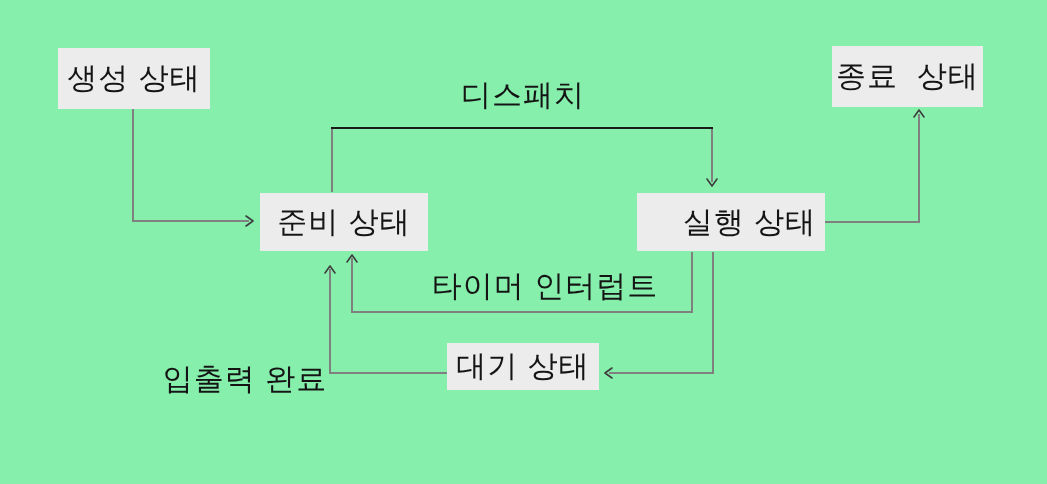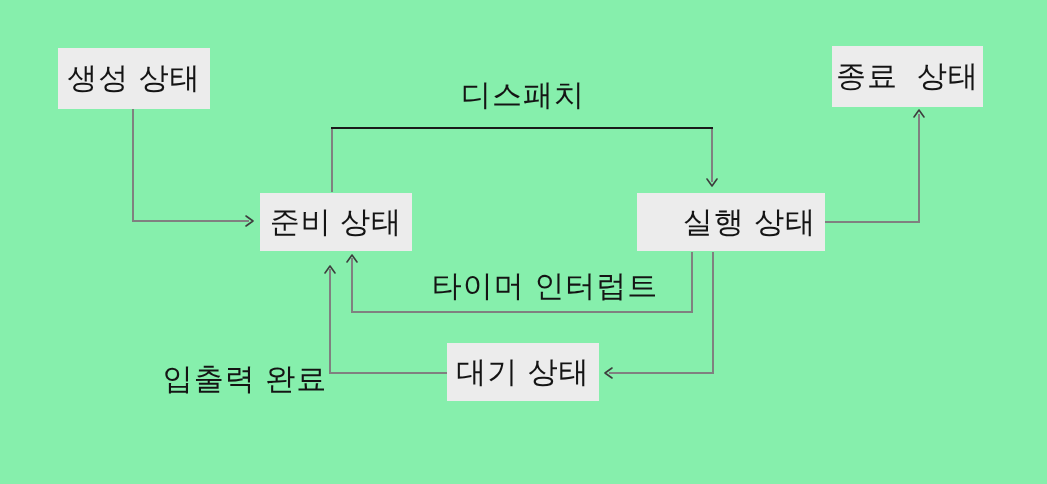--- a/index.html
+++ b/index.html
@@ -96,25 +96,25 @@
     <g>
       <polyline class="edge-line" points="447,373 330,373 330,269"></polyline>
       <polyline class="arrow-head" points="325,273 330,266 335,273"></polyline>
     </g>
   </svg>
 
   <div class="node" style="left:58px; top:48px; width:152px; height:61px;">생성 상태</div>
 
   <div class="node" style="left:832px; top:46px; width:151px; height:61px;font-family:Liberation Mono, monospace;">종료 상태</div>
 
-  <div class="node" style="left:260px; top:193px; width:152px; height:58px;font-family:Liberation Serif, serif;">준비 상태</div>
+  <div class="node" style="left:260px; top:193px; width:168px; height:58px;">준비 상태</div>
 
   <div class="node" style="left:637px; top:193px; width:151px; height:58px;padding-left:37px;">실행 상태</div>
 
-  <div class="node" style="left:447px; top:343px; width:152px; height:58px;">대기 상태</div>
+  <div class="node" style="left:447px; top:343px; width:152px; height:47px;">대기 상태</div>
 
   <div class="edge-label" style="left:523px; top:95px;">디스패치</div>
 
   <div class="edge-label" style="left:545px; top:286px;">타이머 인터럽트</div>
 
   <div class="edge-label" style="left:245px; top:379px;">입출력 완료</div>
 
 
 </div>
 

